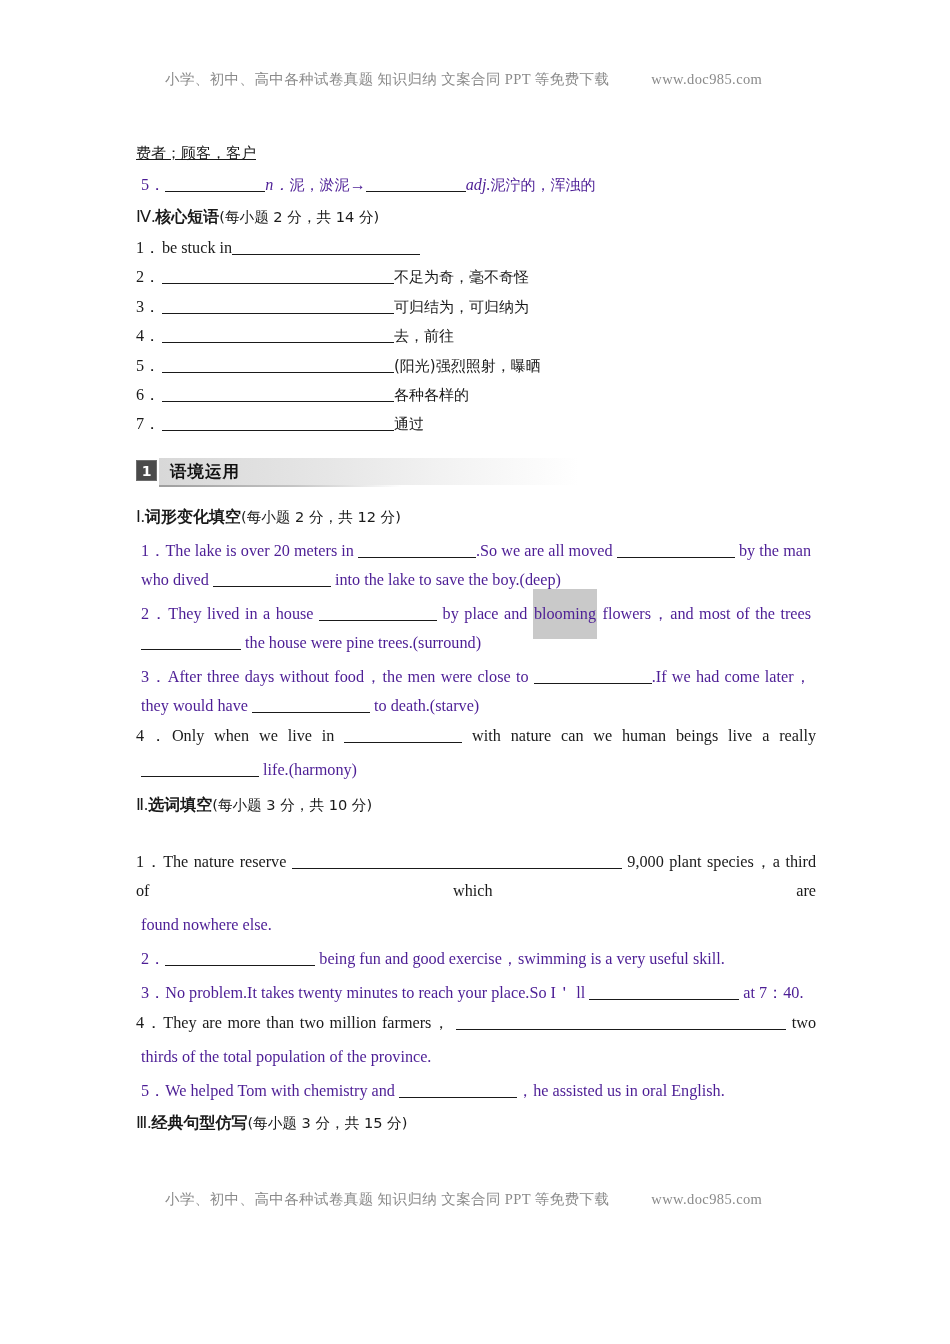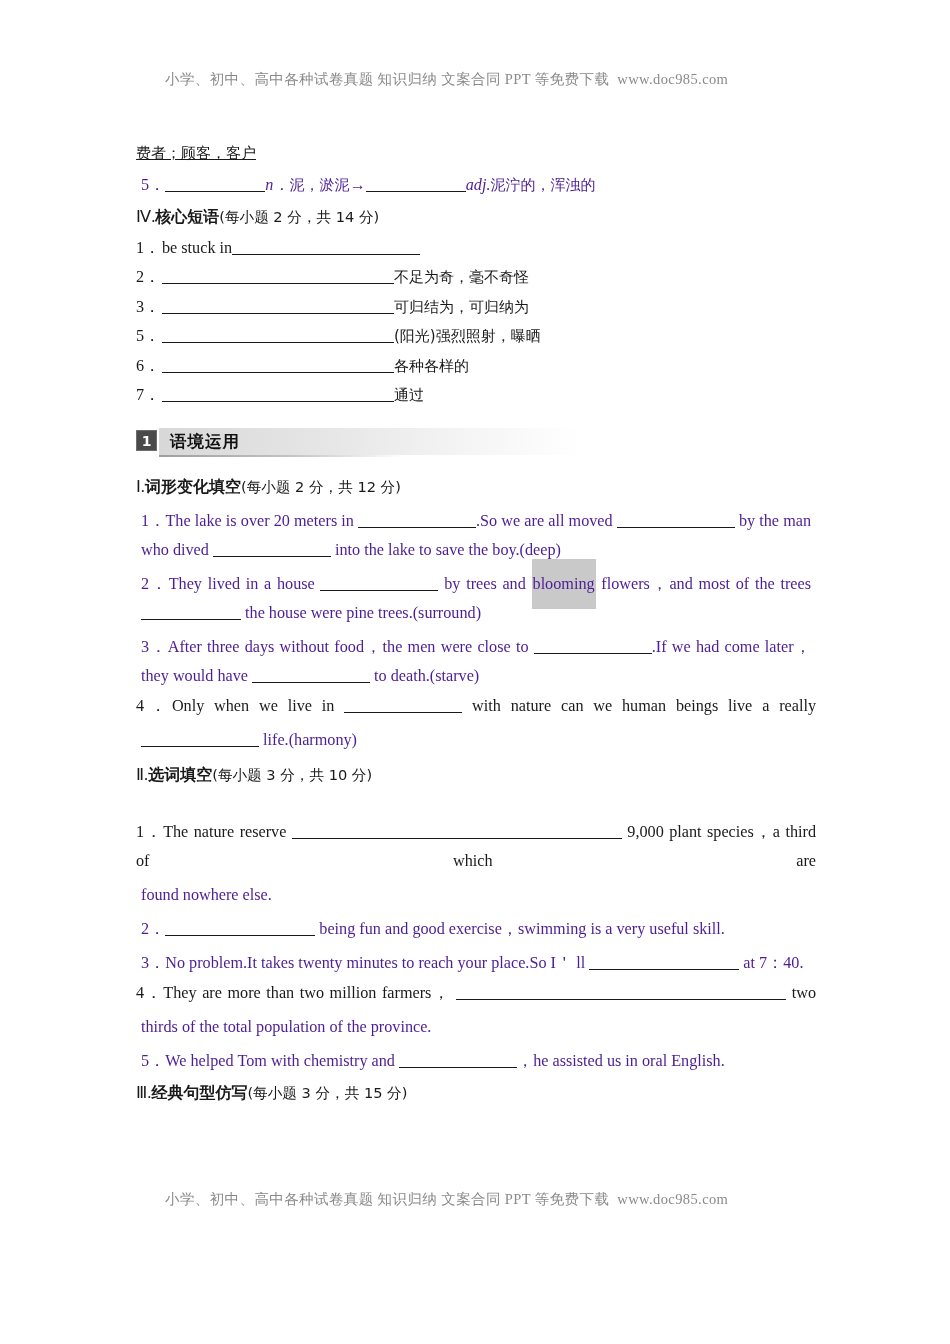--- a/index.html
+++ b/index.html
@@ -24,21 +24,21 @@
   }
   .watermark {
     position: absolute;
     left: 165px;
     font-size: 14.5px;
     color: #8a8a8a;
     letter-spacing: 0.4px;
     white-space: nowrap;
   }
   .watermark .url {
-    margin-left: 8px;
+    margin-left: 42px;
     font-family: "Liberation Serif", serif;
   }
   .wm-top { top: 70px; }
   .wm-bottom { top: 1190px; }
 
   .content {
     position: absolute;
     left: 136px;
     top: 140px;
     width: 680px;
@@ -195,20 +195,23 @@
     <div class="phrase-row">
       <span class="pnum">1．</span><span>be stuck in</span><span class="blank b-2x"></span>
     </div>
     <div class="phrase-row">
       <span class="pnum">2．</span><span class="blank b-3x"></span><span class="cn">不足为奇，毫不奇怪</span>
     </div>
     <div class="phrase-row">
       <span class="pnum">3．</span><span class="blank b-3x"></span><span class="cn">可归结为，可归纳为</span>
     </div>
     <div class="phrase-row">
+      <span class="pnum">4．</span><span class="blank b-3x"></span><span class="cn">去，前往</span>
+    </div>
+    <div class="phrase-row">
       <span class="pnum">5．</span><span class="blank b-3x"></span><span class="cn">(阳光)强烈照射，曝晒</span>
     </div>
     <div class="phrase-row">
       <span class="pnum">6．</span><span class="blank b-3x"></span><span class="cn">各种各样的</span>
     </div>
     <div class="phrase-row">
       <span class="pnum">7．</span><span class="blank b-3x"></span><span class="cn">通过</span>
     </div>
 
     <div class="banner">
@@ -221,21 +224,21 @@
     <div class="heading">
       <span class="rn">Ⅰ</span><span class="rn">.</span><span class="bold-cn">词形变化填空</span><span class="paren">(每小题 2 分，共 12 分)</span>
     </div>
 
     <div class="line item">
       <span class="num">1．</span><span>The lake is over 20 meters in</span> <span class="blank b-lg"></span><span>.So we are all moved</span> <span class="blank b-lg"></span> <span>by the man</span>
       <span>who dived</span> <span class="blank b-lg"></span> <span>into the lake to save the boy.(deep)</span>
     </div>
 
     <div class="line item">
-      <span class="num">2．</span><span>They lived in a house</span> <span class="blank b-lg"></span> <span>by trees and</span> <span class="hl">blooming</span> <span>flowers，and most of the trees</span>
+      <span class="num">2．</span><span>They lived in a house</span> <span class="blank b-lg"></span> <span>by place and</span> <span class="hl">blooming</span> <span>flowers，and most of the trees</span>
       <span class="blank b-md"></span> <span>the house were pine trees.(surround)</span>
     </div>
 
     <div class="line item">
       <span class="num">3．</span><span>After three days without food，the men were close to</span> <span class="blank b-lg"></span><span>.If we had come later，</span>
       <span>they would have</span> <span class="blank b-lg"></span> <span>to death.(starve)</span>
     </div>
 
     <div class="item">
       <div class="just-line">

